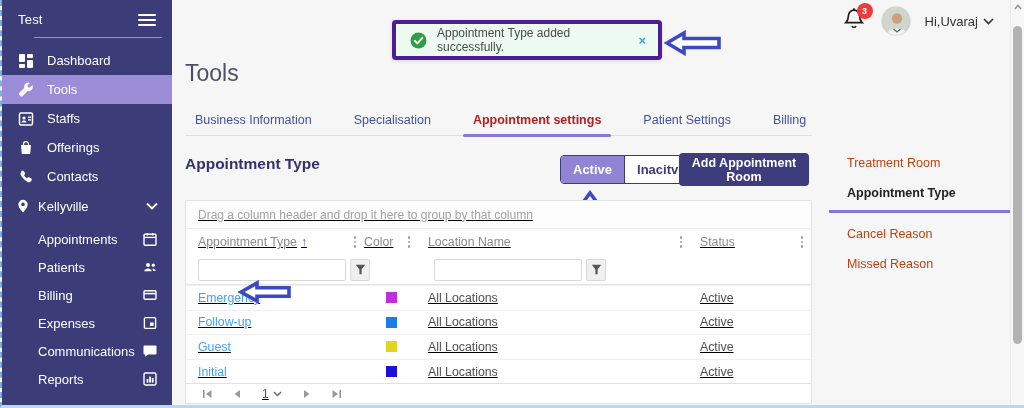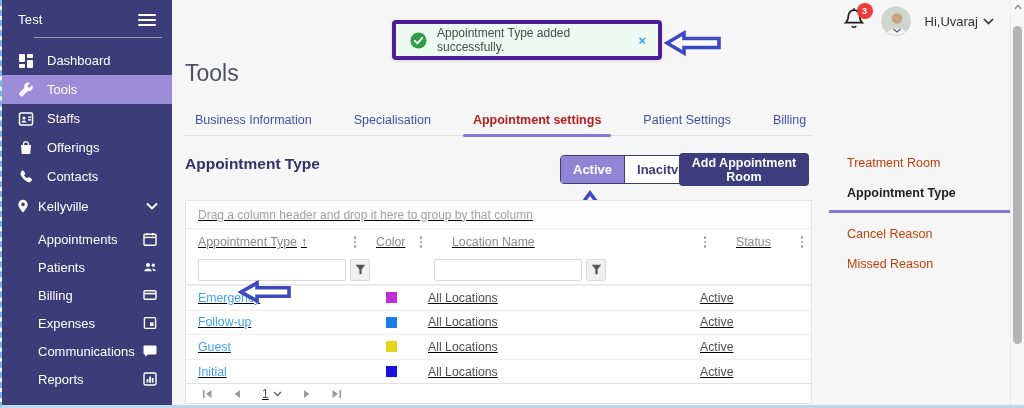--- a/index.html
+++ b/index.html
@@ -56,21 +56,21 @@
   .toggle-group { position:absolute; left:388px; top:155px; display:flex; border:1px solid #3c3c78; border-radius:4px; overflow:hidden; }
   .toggle-btn { font-size:13px; font-weight:bold; padding:6px 12px; cursor:pointer; }
   .toggle-btn.on { background:#9184d4; color:#fff; }
   .toggle-btn.off { background:#fff; color:#3b3a78; border-left:1px solid #3c3c78; }
   .add-btn { position:absolute; left:507px; top:153px; width:130px; height:33px; background:#3d3c7c; color:#fff;
              border:none; border-radius:4px; font-size:12.5px; font-weight:bold; cursor:pointer; font-family:inherit; }
 
   
   .card { position:absolute; left:13px; top:200px; width:627px; height:204px; background:#fff; border:1px solid #e3e3e3; display:flex; flex-direction:column;text-decoration:underline; }
   .group-bar { height:28px; display:flex; align-items:center; padding-left:12px; font-size:12px; color:#a2a2a2; border-bottom:1px solid #ececec; background:#fdfdfd; }
-  .thead { height:26px; display:flex; font-size:12.3px; color:#8b8b8b;gap:12px; }
+  .thead { height:26px; display:flex; font-size:12.3px; color:#8b8b8b; }
   .tfilter { height:30px; display:flex; align-items:center; border-bottom:1px solid #e6e6e6; }
   .trow { height:24.6px; display:flex; align-items:center; font-size:12.3px; color:#4f4f4f; border-top:1px solid #efefef; }
   .col1 { flex:0 0 178px; display:flex; align-items:center; padding-left:12px; }
   .col2 { flex:0 0 54px; display:flex; align-items:center; justify-content:center; }
   .col3 { flex:0 0 272px; display:flex; align-items:center; padding-left:10px; }
   .col4 { flex:1; display:flex; align-items:center; padding-left:10px; }
   .hspread { justify-content:space-between; padding-right:6px; }
   .dots { width:6px; display:flex; flex-direction:column; align-items:center; gap:2px; cursor:pointer; padding:2px; }
   .dots i { width:2.6px; height:2.6px; border-radius:50%; background:#9e9e9e; display:block; }
   .sort-arrow { color:#3f51b5; margin-left:4px; font-size:12px; }

